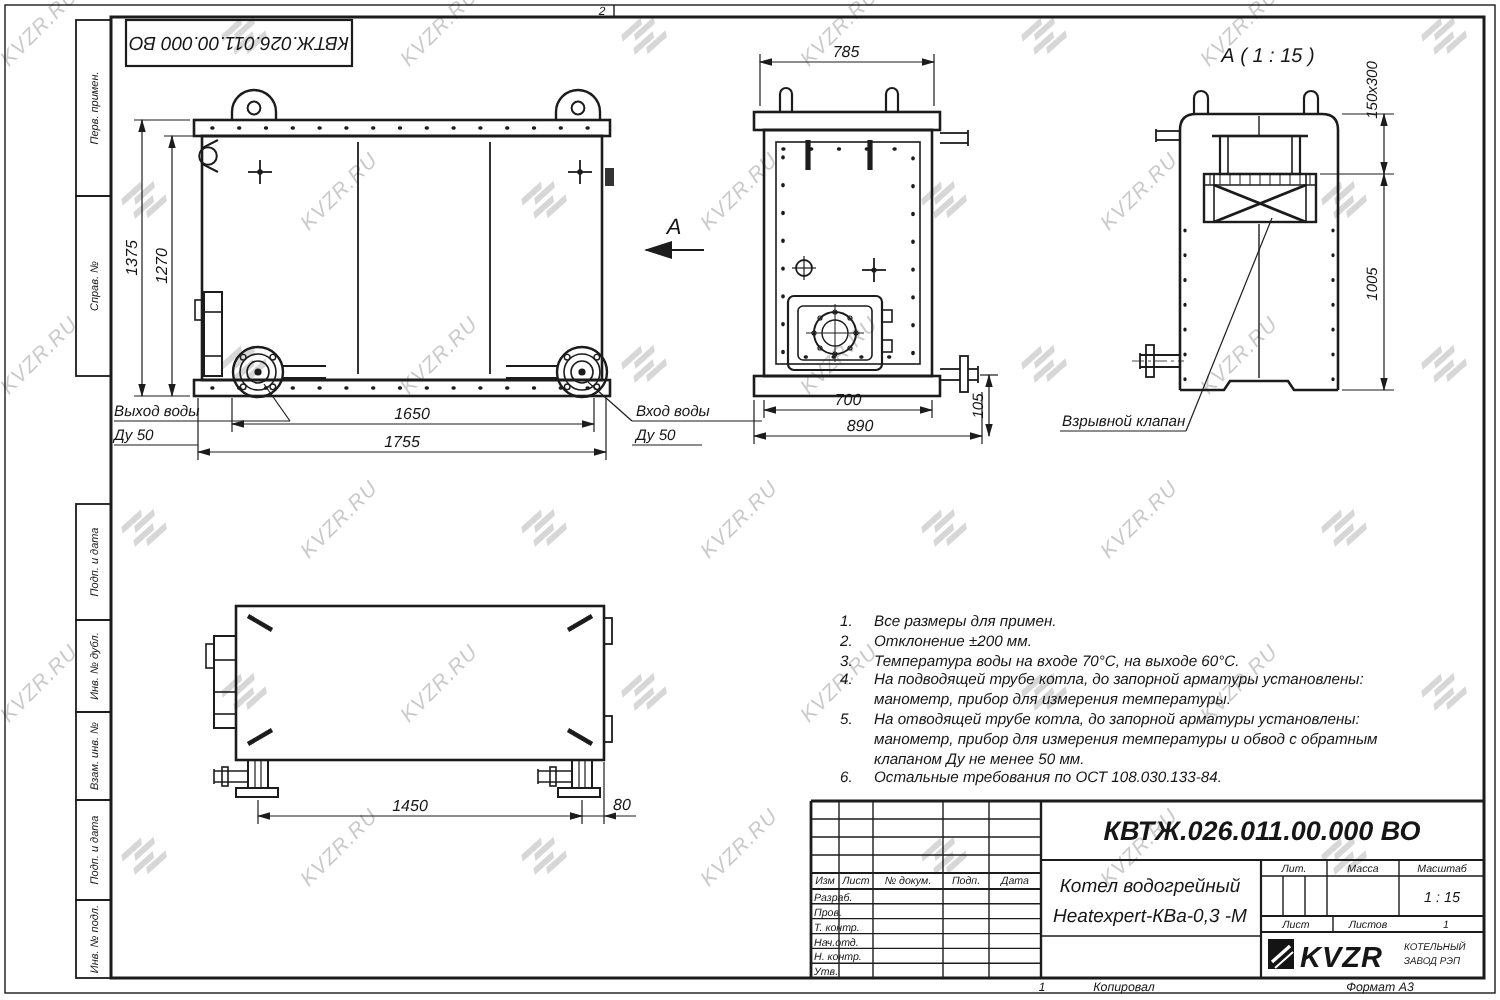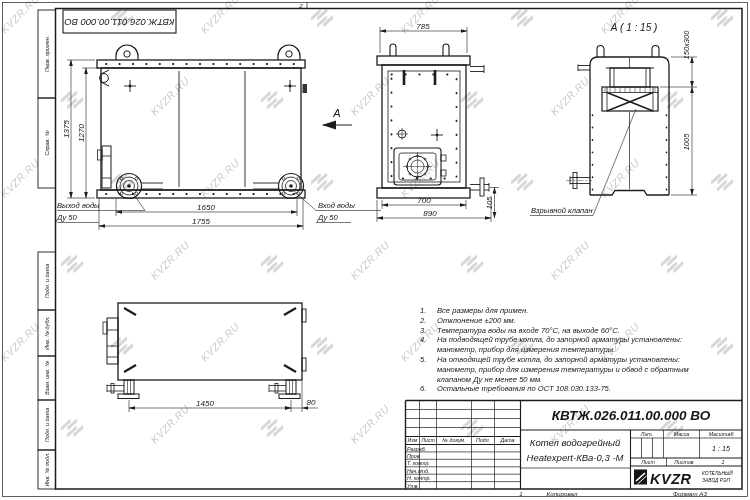--- a/index.html
+++ b/index.html
@@ -587,16 +587,16 @@
       <div class="note">
         <span class="num">4.</span>
         <span class="txt">На подводящей трубе котла, до запорной арматуры установлены:<br>манометр, прибор для измерения температуры.</span>
       </div>
       <div class="note">
         <span class="num">5.</span>
         <span class="txt">На отводящей трубе котла, до запорной арматуры установлены:<br>манометр, прибор для измерения температуры и обвод с обратным<br>клапаном Ду не менее 50 мм.</span>
       </div>
       <div class="note">
         <span class="num">6.</span>
-        <span class="txt">Остальные требования по ОСТ 108.030.133-75.</span>
+        <span class="txt">Остальные требования по ОСТ 108.030.133-84.</span>
       </div>
     </div>
 </div>
 
 </body></html>

